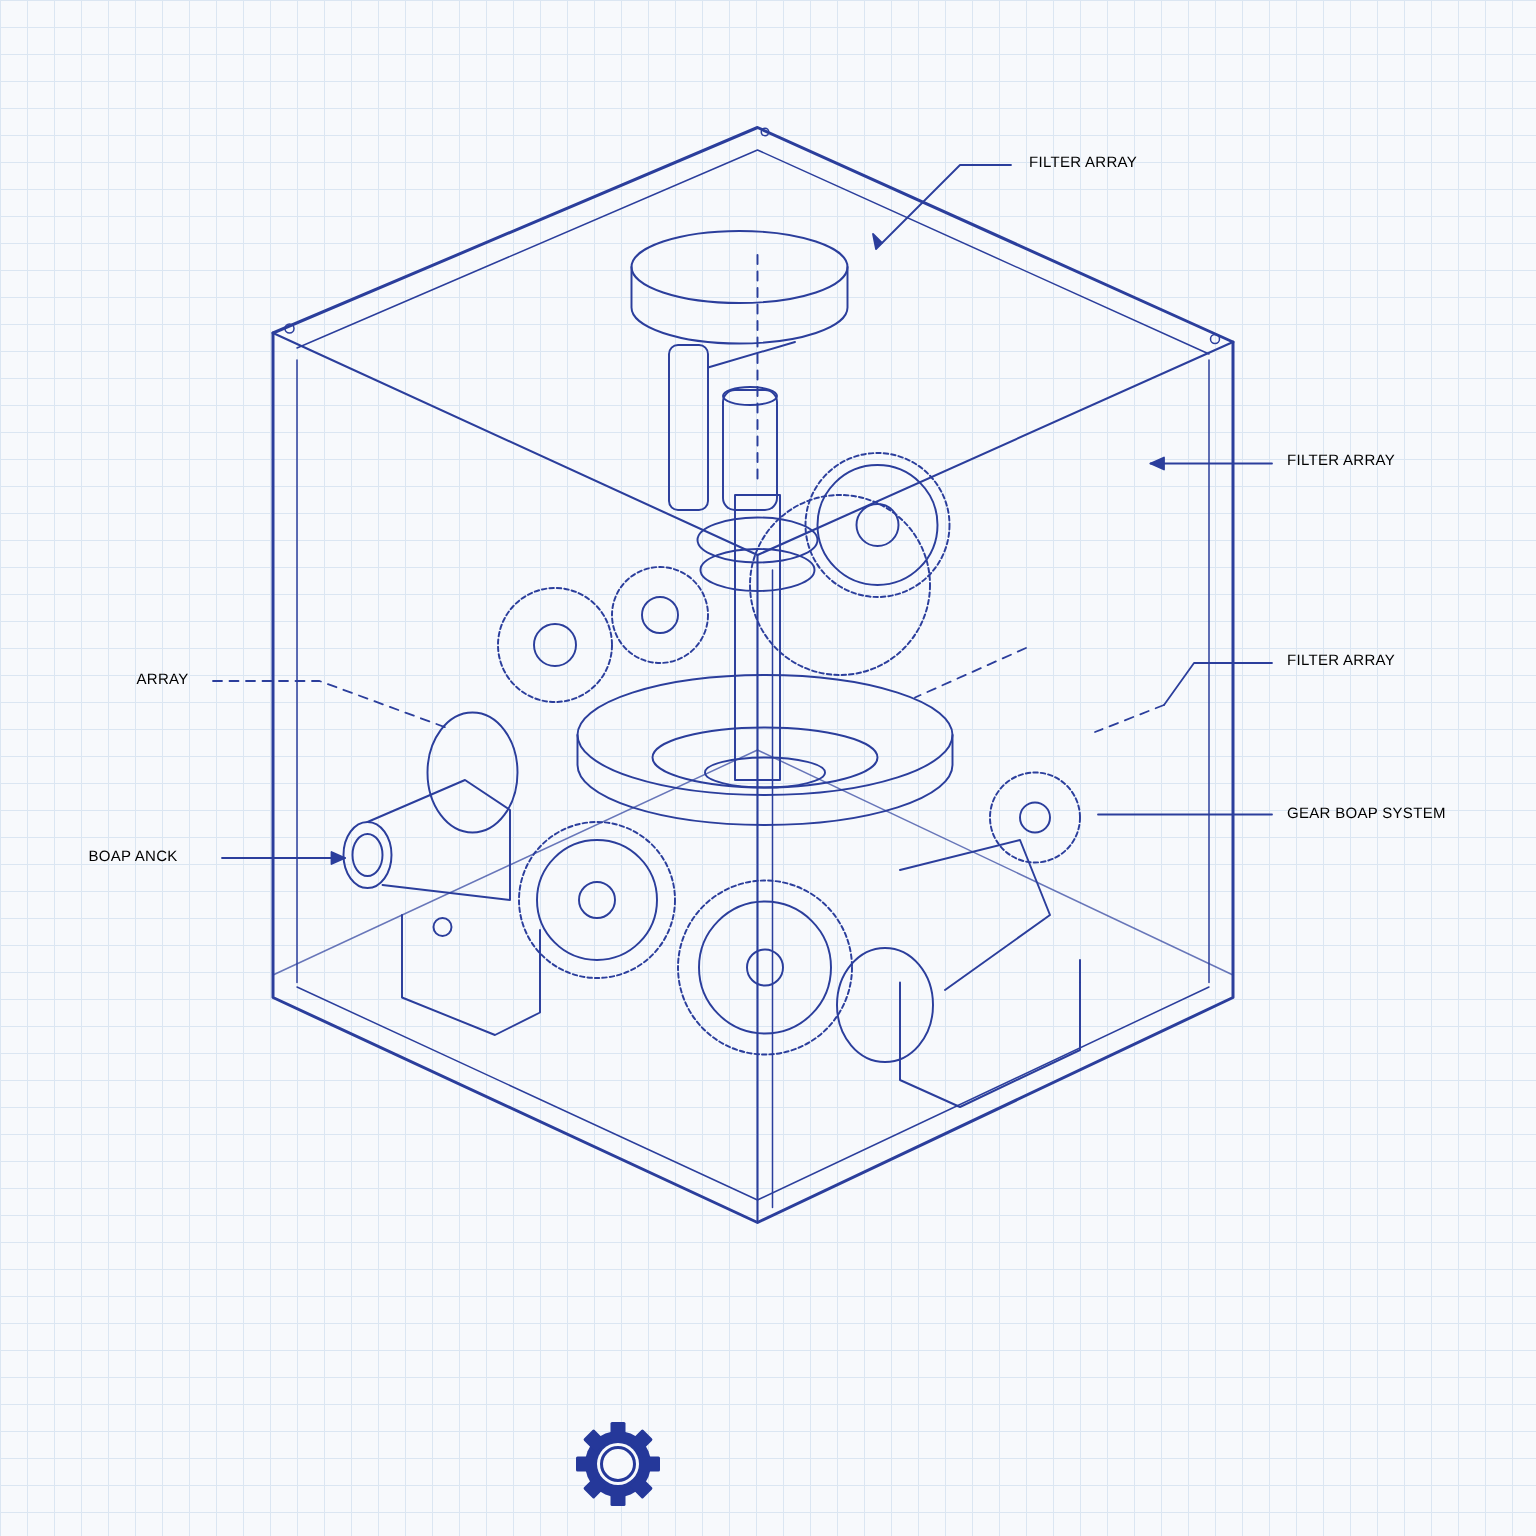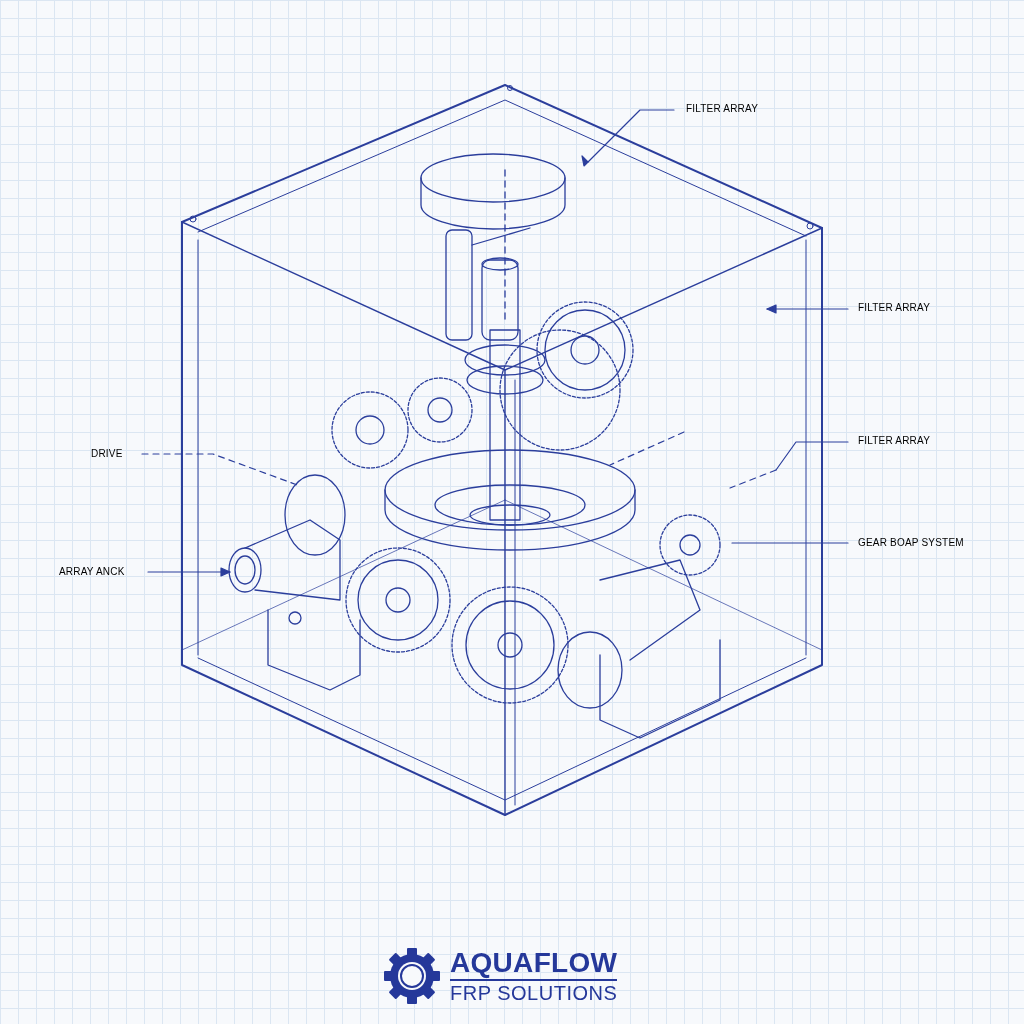--- a/index.html
+++ b/index.html
@@ -106,36 +106,32 @@
     <path d="M142 454 L213 454 L300 486" stroke-dasharray="6 5"></path>
     <path d="M148 572 L230 572"></path>
     <path d="M230 572 L221 568 L221 576 Z" fill="#2b3e9c"></path>
   </g>
 </svg>
 
 <div class="label" style="left:686px;top:103px;">FILTER ARRAY</div>
 <div class="label" style="left:858px;top:302px;">FILTER ARRAY</div>
 <div class="label" style="left:858px;top:435px;">FILTER ARRAY</div>
 <div class="label" style="left:858px;top:537px;">GEAR BOAP SYSTEM</div>
-<div class="label" style="left:91px;top:448px;">DRIVE</div>
-<div class="label" style="left:59px;top:566px;">ARRAY ANCK</div>
+<div class="label" style="left:91px;top:448px;">ARRAY</div>
+<div class="label" style="left:59px;top:566px;">BOAP ANCK</div>
 
 <div class="logo">
   <svg width="60" height="60" viewBox="0 0 60 60">
     <g fill="#25389a">
       <circle cx="30" cy="30" r="22"></circle>
       <rect x="25" y="2" width="10" height="12" rx="1"></rect>
       <rect x="25" y="46" width="10" height="12" rx="1"></rect>
       <rect x="2" y="25" width="12" height="10" rx="1"></rect>
       <rect x="46" y="25" width="12" height="10" rx="1"></rect>
       <rect x="25" y="2" width="10" height="12" rx="1" transform="rotate(45 30 30)"></rect>
       <rect x="25" y="2" width="10" height="12" rx="1" transform="rotate(135 30 30)"></rect>
       <rect x="25" y="2" width="10" height="12" rx="1" transform="rotate(225 30 30)"></rect>
       <rect x="25" y="2" width="10" height="12" rx="1" transform="rotate(315 30 30)"></rect>
     </g>
     <circle cx="30" cy="30" r="14" fill="#f7f9fc"></circle>
     <circle cx="30" cy="30" r="11" fill="none" stroke="#25389a" stroke-width="2"></circle>
   </svg>
-  <div class="brand">
-    <div class="name">AQUAFLOW</div>
-    <div class="sub">FRP SOLUTIONS</div>
-  </div>
 </div>
 
 </body></html>

